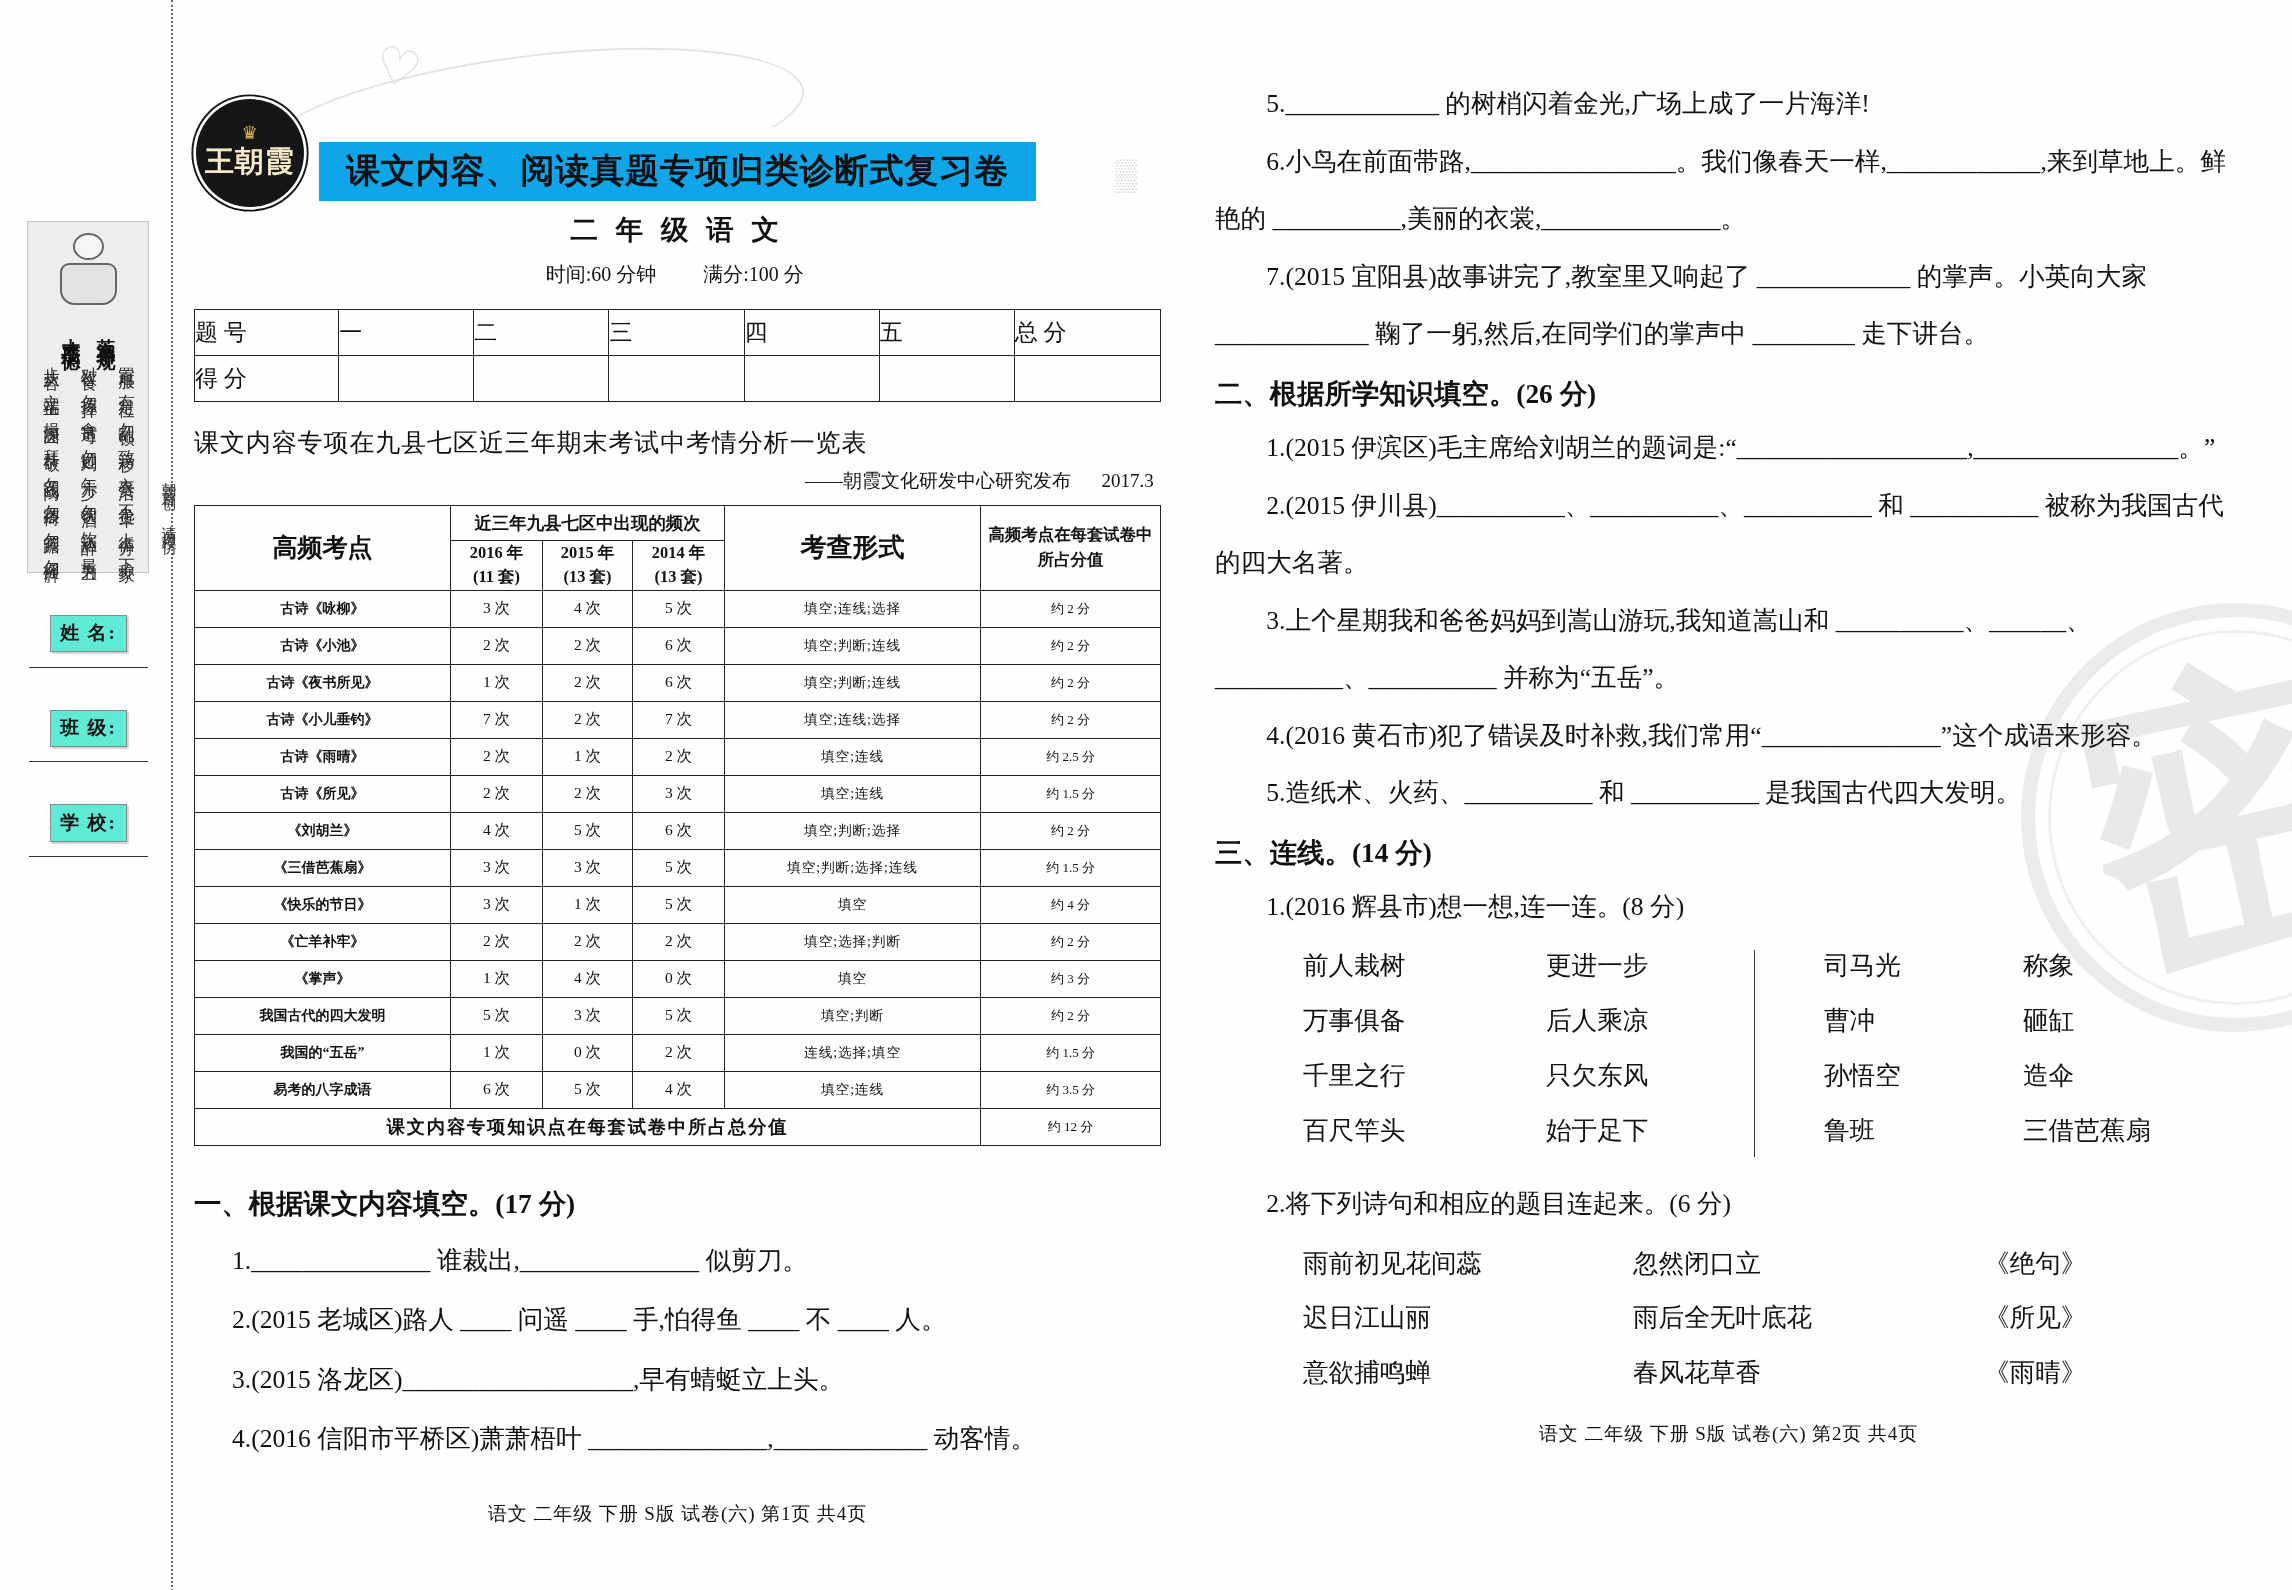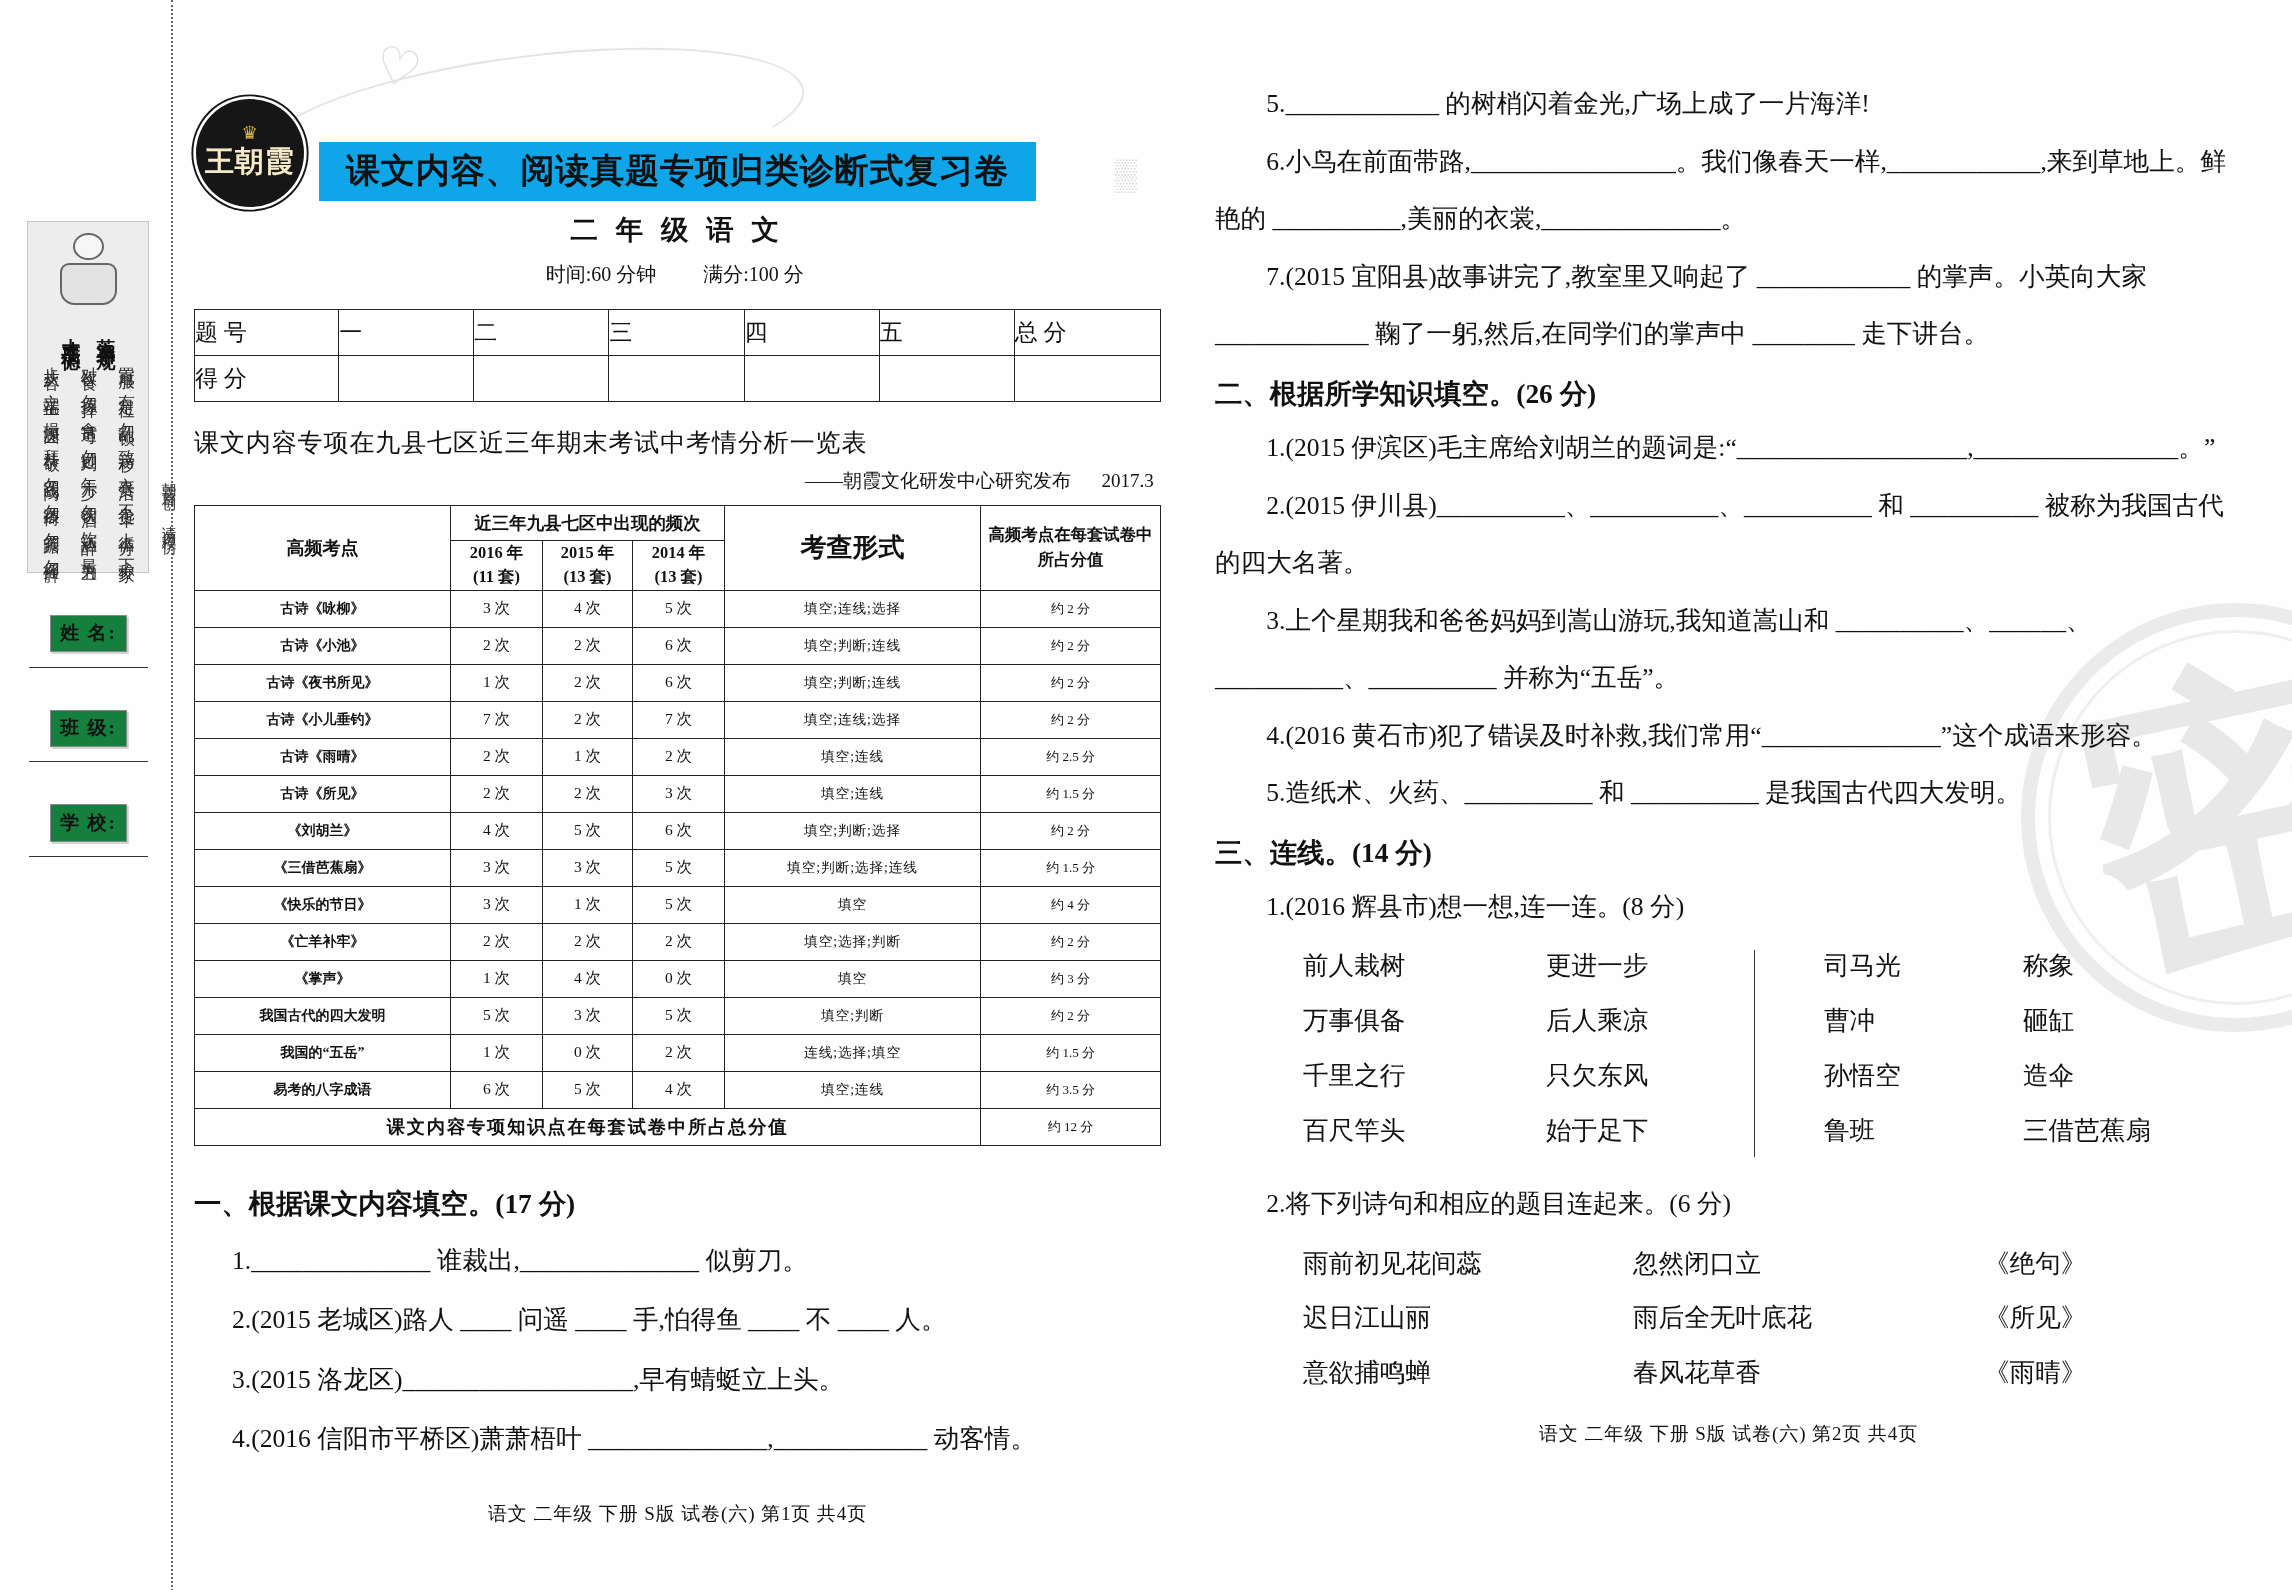--- a/index.html
+++ b/index.html
@@ -11,21 +11,21 @@
   .side-strip { position:absolute; left:27.4px; top:221px; width:122px; }
   .side-panel { background:#ededed; border:0.9px solid #c5c5c5; padding:11px 3.7px 14.6px; }
   .mascot { width:79px; height:82px; margin:0 auto 7.3px; }
   .mascot .head { width:31px; height:27.4px; border:2.7px solid #666; border-radius:50%; margin:0 auto; background:#f6f6f6; }
   .mascot .bodyshape { width:57px; height:42px; border:2.7px solid #666; border-radius:9.1px 9.1px 14.6px 14.6px; margin:2.7px auto 0; background:#e3e3e3; }
   .motto { display:flex; justify-content:center; gap:9.1px; margin-bottom:12.8px; }
   .motto span { writing-mode:vertical-rl; text-orientation:upright; font-weight:bold; font-size:19px; letter-spacing:3.7px; }
   .dizigui { display:grid; grid-template-columns:repeat(3,1fr); row-gap:16.4px; justify-items:center; }
   .dizigui span { writing-mode:vertical-rl; text-orientation:upright; font-size:16.4px; letter-spacing:3.7px; color:#2a2a2a; }
   .side-field { margin-top:42px; text-align:center; }
-  .side-field .lbl { display:inline-block; background:#15803d; border:0.9px solid #8a8a8a; box-shadow:1.8px 1.8px 0 #cfcfcf; padding:4.6px 9.1px; font-size:19px; font-weight:bold; letter-spacing:1.8px; }
+  .side-field .lbl { display:inline-block; background:#5eead4; border:0.9px solid #8a8a8a; box-shadow:1.8px 1.8px 0 #cfcfcf; padding:4.6px 9.1px; font-size:19px; font-weight:bold; letter-spacing:1.8px; }
   .side-field .line { height:0; border-bottom:1.8px solid #333; margin:14.6px 1.8px 0; }
 
   
   .fold-line { position:absolute; left:171px; top:0; height:100%; border-left:2.7px dotted #666; }
   .fold-note { position:absolute; left:159px; top:471px; }
   .fold-note span { display:block; writing-mode:vertical-rl; text-orientation:upright; font-size:14.6px; color:#333; letter-spacing:4.6px; margin-bottom:25.6px; }
 
   
   .page { position:absolute; top:51px; }
   .page-left { left:194px; width:967px; }
@@ -49,21 +49,21 @@
   .score-table { width:100%; margin-top:21px; }
   .score-table td { border:1.8px solid #222; height:46px; font-size:23px; }
 
   .an-heading { text-align:left; font-weight:normal; font-size:25px; margin-top:24px; letter-spacing:0.9px; }
   .an-source { text-align:right; font-size:19px; margin-top:9.1px; padding-right:7.3px; }
   .an-source .date { margin-left:25.6px; }
 
   .freq-table { width:100%; margin-top:11px; text-align:center; }
   .freq-table th, .freq-table td { border:1.8px solid #222; padding:0; }
   .freq-table th { font-weight:bold; }
-  .h-topic { font-size:18px; }
+  .h-topic { font-size:25px; }
   .h-group { font-size:17.4px; height:35px; }
   .h-year div { font-size:16.4px; line-height:1.5; }
   .h-form { font-size:26px; }
   .h-score { font-size:16.4px; line-height:1.5; padding:0 14.6px; }
   .freq-table td { height:37px; }
   td.topic { font-weight:bold; font-size:14px; }
   td.fcell { font-size:15.5px; }
   td.form { font-size:13.7px; letter-spacing:0.9px; }
   td.score { font-size:13px; }
   td.total-label { font-weight:bold; font-size:18.3px; letter-spacing:1.8px; }

